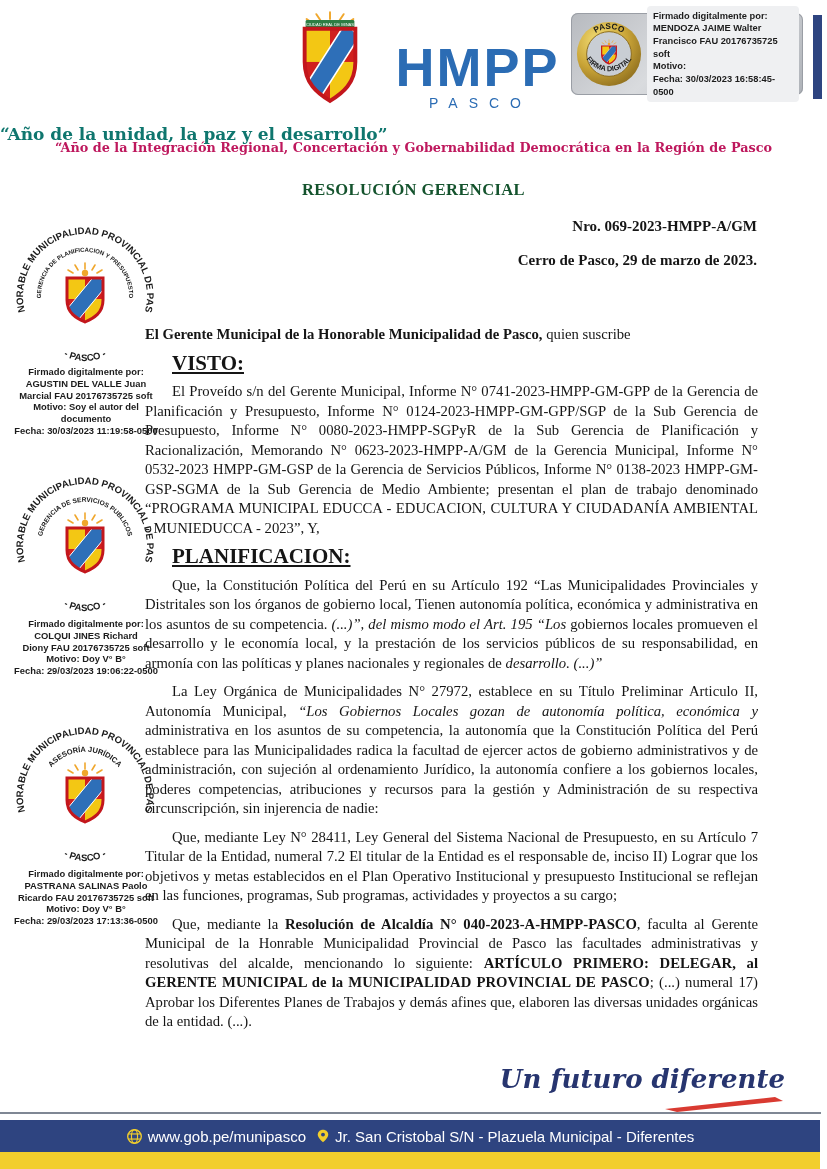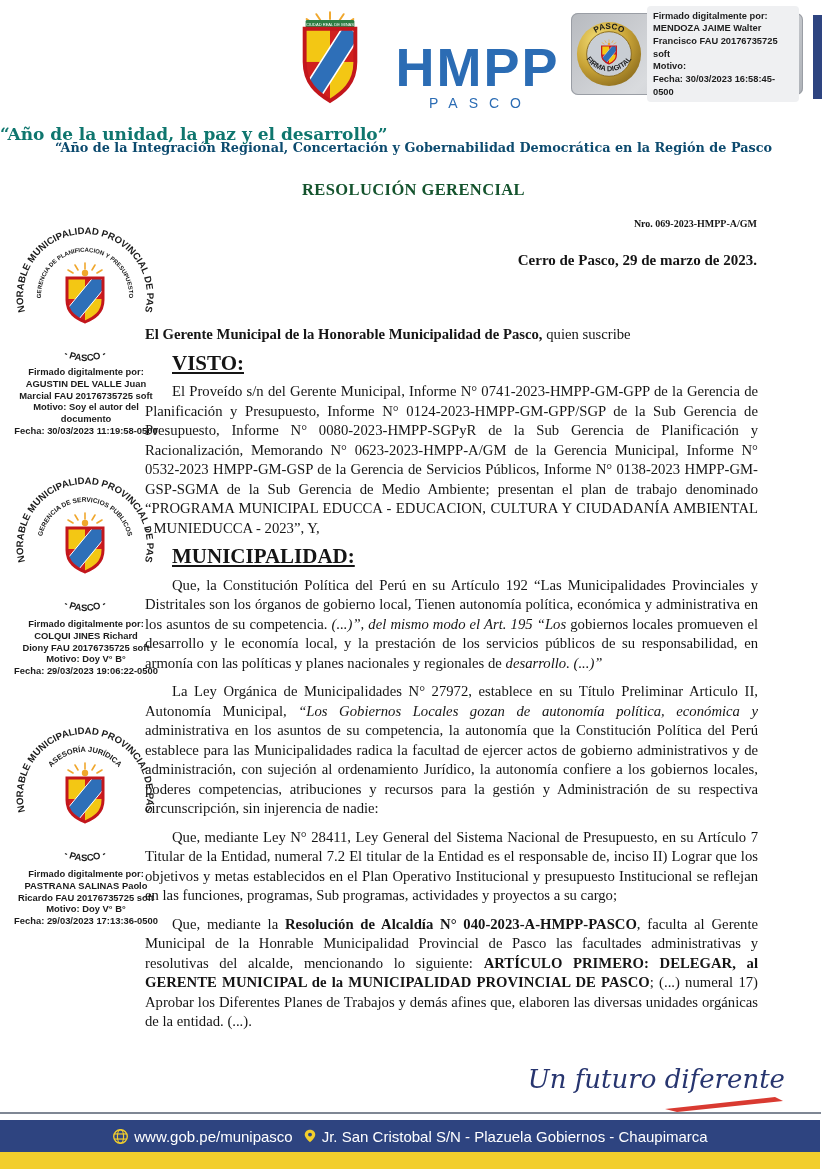--- a/index.html
+++ b/index.html
@@ -18,24 +18,24 @@
          box-shadow:0 0 0 1px #9a9ea5 inset;display:flex;align-items:center;padding:4px;box-sizing:border-box;}
   .stamp-text{flex:1;background:#eff0f2;border-radius:4px;margin-left:4px;padding:4px 6px;
               font-family:"Liberation Sans",sans-serif;font-size:9.3px;font-weight:bold;
               color:#1c1c1c;line-height:1.36;white-space:pre-line;}
   .edge-bar{position:absolute;top:15px;right:5px;width:9px;height:84px;background:#2E4480;}
 
   
   .motto1{position:absolute;top:116px;left:0;width:100%;
           font-family:"DejaVu Serif",serif;font-weight:bold;font-size:17px;color:#0f766e;margin-top:8px;}
   .motto2{position:absolute;top:140px;left:0;width:100%;text-align:center;
-          font-family:"DejaVu Serif",serif;font-weight:bold;font-size:12.8px;color:#0c4a6e;}
+          font-family:"DejaVu Serif",serif;font-weight:bold;font-size:12.8px;color:#be185d;}
   .doc-title{position:absolute;top:180px;left:0;width:100%;text-align:center;
              font-weight:bold;font-size:16.5px;letter-spacing:.4px;color:#14532d;}
-  .doc-number{position:absolute;top:218px;right:70px;font-weight:bold;font-size:10px;}
+  .doc-number{position:absolute;top:218px;right:70px;font-weight:bold;font-size:15px;}
   .dateline{position:absolute;top:252px;right:70px;font-weight:bold;font-size:15px;}
 
   
   .body-text{position:absolute;top:278px;left:145px;width:613px;
              font-size:14.7px;line-height:19.5px;text-align:justify;margin-top:47px;}
   .body-text p{margin:0 0 9px 0;text-indent:27px;}
   .body-text p.no-indent{text-indent:0;}
   .sec-heading{font-weight:bold;text-decoration:underline;margin:2px 0 9px 27px;font-size:21px;}
   .run-b{font-weight:bold;}
   .run-i{font-style:italic;}
@@ -43,21 +43,21 @@
 
   
   .seal{position:absolute;left:12px;width:146px;}
   .seal svg{display:block;margin:0 auto;}
   .seal-caption{position:absolute;left:0;width:172px;text-align:center;
                 font-family:"Liberation Sans",sans-serif;font-size:9.4px;font-weight:bold;
                 color:#1b1b1b;line-height:1.25;white-space:pre-line;}
 
   
   .slogan{position:absolute;top:1064px;right:42px;text-align:right;
-          font-family:"DejaVu Serif",serif;font-style:italic;font-weight:normal;
+          font-family:"DejaVu Serif",serif;font-style:italic;font-weight:bold;
           font-size:26px;color:#27356F;}
   .swoosh{position:absolute;top:1096px;right:44px;}
   .footer-rule{position:absolute;top:1112px;left:0;right:6px;height:2px;background:#7f8794;}
   .footer-bar{position:absolute;top:1120px;left:0;right:7px;height:32px;background:#2E4480;
               display:flex;align-items:center;justify-content:center;gap:10px;
               font-family:"Liberation Sans",sans-serif;font-size:15px;color:#ffffff;}
   .footer-bar .item{display:flex;align-items:center;gap:5px;}
   .footer-yellow{position:absolute;top:1152px;left:0;right:7px;height:17px;background:#F2CE2C;}
 </style>
 </head>
@@ -154,21 +154,21 @@
   <div class="motto2">“Año de la Integración Regional, Concertación y Gobernabilidad Democrática en la Región de Pasco</div>
 
   <div class="doc-title">RESOLUCIÓN GERENCIAL</div>
   <div class="doc-number">Nro. 069-2023-HMPP-A/GM</div>
   <div class="dateline">Cerro de Pasco, 29 de marzo de 2023.</div>
 
   <div class="body-text">
     <p class="no-indent"><span class="run-b">El Gerente Municipal de la Honorable Municipalidad de Pasco,</span><span class="run-n"> quien suscribe</span></p>
     <div class="sec-heading">VISTO:</div>
     <p>El Proveído s/n del Gerente Municipal, Informe N° 0741-2023-HMPP-GM-GPP de la Gerencia de Planificación y Presupuesto, Informe N° 0124-2023-HMPP-GM-GPP/SGP de la Sub Gerencia de Presupuesto, Informe N° 0080-2023-HMPP-SGPyR de la Sub Gerencia de Planificación y Racionalización, Memorando N° 0623-2023-HMPP-A/GM de la Gerencia Municipal, Informe N° 0532-2023 HMPP-GM-GSP de la Gerencia de Servicios Públicos, Informe N° 0138-2023 HMPP-GM-GSP-SGMA de la Sub Gerencia de Medio Ambiente; presentan el plan de trabajo denominado “PROGRAMA MUNICIPAL EDUCCA - EDUCACION, CULTURA Y CIUDADANÍA AMBIENTAL - MUNIEDUCCA - 2023”, Y,</p>
-    <div class="sec-heading">MUNICIPALIDAD:</div>
+    <div class="sec-heading">PLANIFICACION:</div>
     <p><span class="run-n">Que, la Constitución Política del Perú en su Artículo 192 “Las Municipalidades Provinciales y Distritales son los órganos de gobierno local, Tienen autonomía política, económica y administrativa en los asuntos de su competencia. </span><span class="run-i">(...)”, del mismo modo el Art. 195 “Los</span><span class="run-n"> gobiernos locales promueven el desarrollo y le economía local, y la prestación de los servicios públicos de su responsabilidad, en armonía con las políticas y planes nacionales y regionales de </span><span class="run-i">desarrollo. (...)”</span></p>
     <p><span class="run-n">La Ley Orgánica de Municipalidades N° 27972, establece en su Título Preliminar Articulo II, Autonomía Municipal, </span><span class="run-i">“Los Gobiernos Locales gozan de autonomía política, económica y</span><span class="run-n"> administrativa en los asuntos de su competencia, la autonomía que la Constitución Política del Perú establece para las Municipalidades radica la facultad de ejercer actos de gobierno administrativos y de administración, con sujeción al ordenamiento Jurídico, la autonomía confiere a los gobiernos locales, poderes competencias, atribuciones y recursos para la gestión y Administración de su respectiva circunscripción, sin injerencia de nadie:</span></p>
     <p><span class="run-n">Que, mediante Ley N° 28411, Ley General del Sistema Nacional de Presupuesto, en su Artículo 7 Titular de la Entidad, numeral 7.2 El titular de la Entidad es el responsable de, inciso II) Lograr que los objetivos y metas establecidos en el Plan Operativo Institucional y presupuesto Institucional se reflejan en las funciones, programas, Sub programas, actividades y proyectos a su cargo;</span></p>
     <p><span class="run-n">Que, mediante la </span><span class="run-b">Resolución de Alcaldía N° 040-2023-A-HMPP-PASCO</span><span class="run-n">, faculta al Gerente Municipal de la Honrable Municipalidad Provincial de Pasco las facultades administrativas y resolutivas del alcalde, mencionando lo siguiente: </span><span class="run-b">ARTÍCULO PRIMERO: DELEGAR, al GERENTE MUNICIPAL de la MUNICIPALIDAD PROVINCIAL DE PASCO</span><span class="run-n">; (...) numeral 17) Aprobar los Diferentes Planes de Trabajos y demás afines que, elaboren las diversas unidades orgánicas de la entidad. (...).</span></p>
   </div>
 
   <div class="seal" style="top:226px">
     <svg width="140" height="140" viewBox="0 0 140 140">
       <use href="#shield-sm"></use>
       <text font-family="Liberation Sans, sans-serif" font-size="9.6" font-weight="bold" fill="#1a1a1a">
@@ -244,18 +244,18 @@
         <line x1="2.4" y1="7" x2="17.6" y2="7" stroke="#F2CE2C" stroke-width="1.4"></line>
         <line x1="2.4" y1="13" x2="17.6" y2="13" stroke="#F2CE2C" stroke-width="1.4"></line>
       </svg>
       <span>www.gob.pe/munipasco</span>
     </span>
     <span class="item">
       <svg width="14" height="18" viewBox="0 0 20 20">
         <path d="M10 1 C5.5 1 2.5 4.2 2.5 8.2 C2.5 13 10 19 10 19 C10 19 17.5 13 17.5 8.2 C17.5 4.2 14.5 1 10 1 Z" fill="#F2CE2C"></path>
         <circle cx="10" cy="8" r="2.8" fill="#2E4480"></circle>
       </svg>
-      <span>Jr. San Cristobal S/N - Plazuela Gobiernos - Chaupimarca</span>
+      <span>Jr. San Cristobal S/N - Plazuela Municipal - Diferentes</span>
     </span>
   </div>
   <div class="footer-yellow"></div>
 
 </div>
 
 </body></html>

